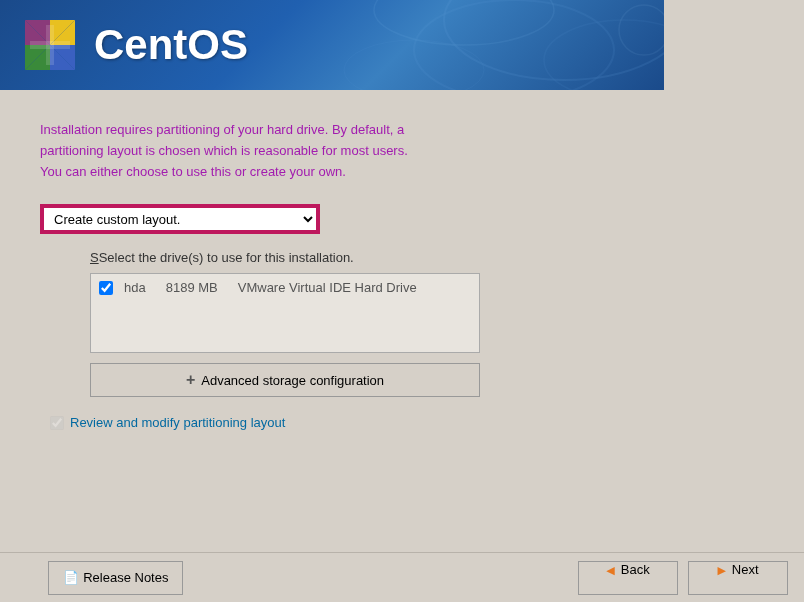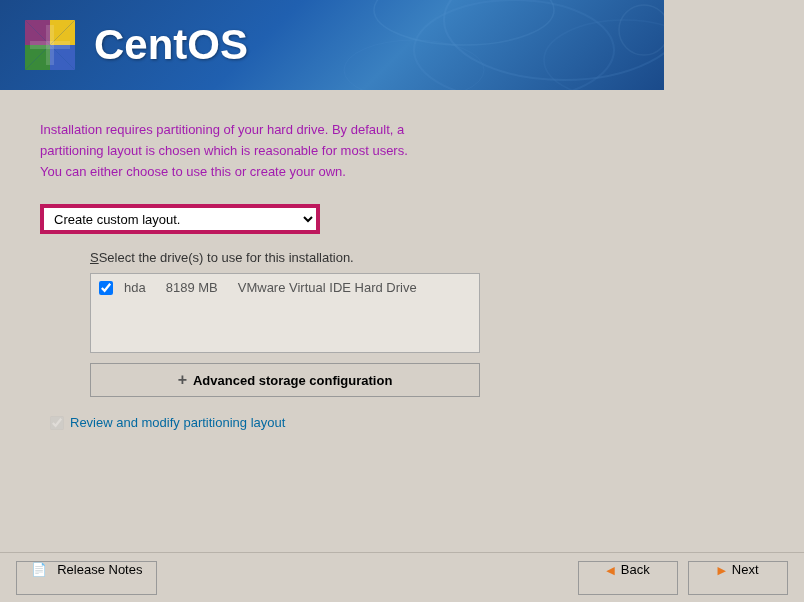--- a/index.html
+++ b/index.html
@@ -146,21 +146,20 @@
       width: 390px;
       height: 34px;
       background: #d6d0c8;
       border: 1px solid #999;
       font-size: 13px;
       cursor: pointer;
       display: flex;
       align-items: center;
       justify-content: center;
       gap: 6px;
-      font-weight: bold;
     }
 
     
     .review-row {
       display: flex;
       align-items: center;
       gap: 6px;
       margin-top: 18px;
       margin-left: 10px;
     }
@@ -211,22 +210,23 @@
       cursor: pointer;
       display: flex;
       align-items: flex-start;
       justify-content: center;
       gap: 6px;
       padding: 0 14px;
     }
 
     .release-notes-btn {
       display: flex;
-      align-items: flex-start;
-      gap: 10px;
+      align-items: center;
+      gap: 4px;
+      margin-left: 32px;
     }
 
     
     .arrow-left::before {
       content: "◀";
       font-size: 11px;
       color: #e87820;
     }
 
     .arrow-right::before {

